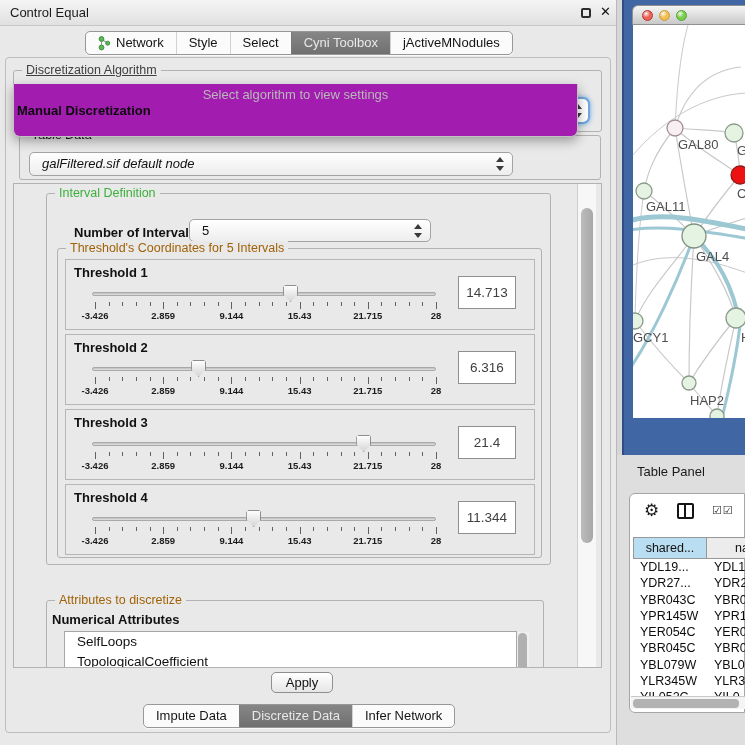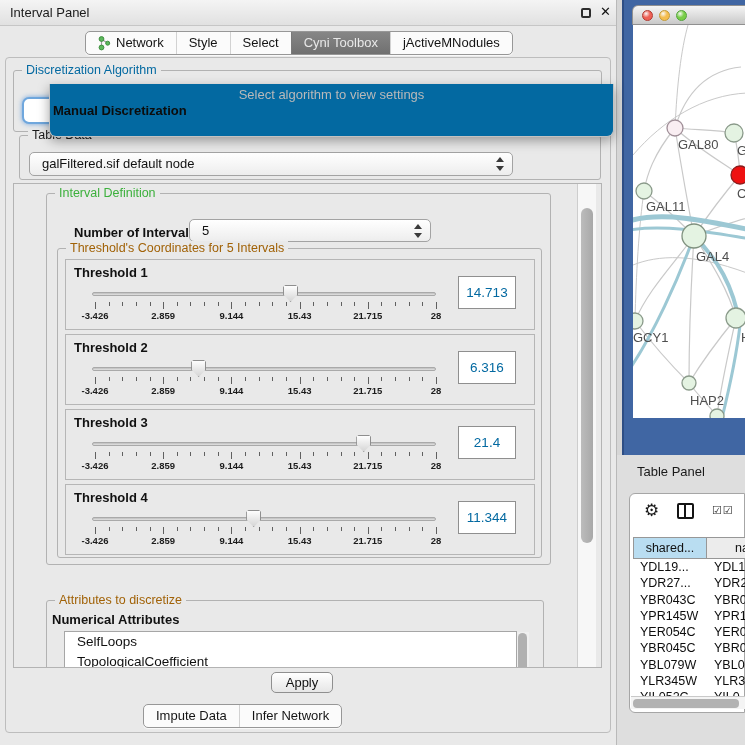--- a/index.html
+++ b/index.html
@@ -20,49 +20,49 @@
   #top-tabs{left:85px;top:31px;height:24px;}
   #bottom-tabs{left:143px;top:704px;height:24px;}
 
   #outer-border{position:absolute;left:5px;top:57px;width:606px;height:676px;border:1px solid #bdbdbd;border-radius:4px;}
 
   .grp{position:absolute;border:1px solid #b2b2b2;border-radius:3px;}
   .grp>.gt{position:absolute;top:-8px;left:8px;background:#e9e9e9;padding:0 4px;font-size:12.5px;line-height:15px;white-space:nowrap;}
   .gt-green{color:#3cb03c;}
   .gt-blue{color:#a16207;}
   .gt-dark{color:#1a1a1a;}
-  .gt-faded{color:#0369a1;}
+  .gt-faded{color:#404040;text-decoration:underline;}
 
   
   .combo{position:absolute;background:linear-gradient(#ffffff,#ededed);border:1px solid #a3a3a3;border-radius:5px;font-size:13px;color:#111;}
   .combo .cv{position:absolute;left:12px;top:0;line-height:22px;white-space:nowrap;}
   .stepper{position:absolute;right:8px;top:50%;width:9px;height:14px;transform:translateY(-50%);}
   .stepper:before{content:"";position:absolute;left:1px;top:0;border-left:4px solid transparent;border-right:4px solid transparent;border-bottom:5px solid #3a3a3a;}
   .stepper:after{content:"";position:absolute;left:1px;bottom:0;border-left:4px solid transparent;border-right:4px solid transparent;border-top:5px solid #3a3a3a;}
 
   #algo-combo-focus{position:absolute;left:22px;top:97px;width:568px;height:27px;background:#fff;border:2px solid #6fa7dd;border-radius:7px;box-shadow:0 0 5px rgba(90,150,220,.85);z-index:1;}
 
-  #algo-popup{position:absolute;left:13px;top:84px;width:565px;height:53px;background:#0369a1;border:1px solid #c2c2c2;border-top:none;border-radius:0 0 7px 7px;box-shadow:0 4px 12px rgba(0,0,0,.35);z-index:10;margin-left:36px;}
+  #algo-popup{position:absolute;left:13px;top:84px;width:565px;height:53px;background:#a21caf;border:1px solid #c2c2c2;border-top:none;border-radius:0 0 7px 7px;box-shadow:0 4px 12px rgba(0,0,0,.35);z-index:10;}
   #algo-popup .prompt{margin-top:3px;text-align:center;font-size:13px;color:#b9b9b9;height:16px;}
   #algo-popup .item{font-size:13px;color:#0c0c0c;padding-left:3px;height:16px;line-height:16px;white-space:nowrap;}
   #algo-popup .item.b{font-weight:bold;}
 
   
   #scrollpanel{position:absolute;left:13px;top:183px;width:589px;height:485px;border:1px solid #b3b3b3;background:#e9e9e9;overflow:hidden;}
   #v-scroll{position:absolute;left:563px;top:0;width:19px;height:483px;background:#f7f7f7;border-left:1px solid #cdcdcd;}
   #v-thumb{position:absolute;left:3px;top:24px;width:12px;height:335px;border-radius:6px;background:linear-gradient(90deg,#bcbcbc,#a8a8a8);}
 
   .bold-label{position:absolute;font-size:13px;font-weight:bold;color:#111;white-space:nowrap;}
 
   .trow{position:absolute;left:7px;width:470px;height:71px;border:1px solid #b6b6b6;background:#e9e9e9;}
   .track{position:absolute;left:26px;top:32px;width:344px;height:4px;background:linear-gradient(#bdbdbd,#e3e3e3);border:1px solid #a9a9a9;border-radius:3px;}
   .thumb{position:absolute;top:25px;width:15px;height:17px;background:linear-gradient(#fefefe,#d6d6d6);border:1px solid #8e8e8e;clip-path:polygon(15% 0,85% 0,100% 12%,100% 55%,50% 100%,0 55%,0 12%);}
   .tk{position:absolute;width:1px;background:#606060;}
   .tklbl{position:absolute;top:50px;font-size:9.5px;font-weight:600;color:#1c1c1c;transform:translateX(-50%);white-space:nowrap;}
-  .vbox{position:absolute;left:392px;top:16px;width:58px;height:33px;background:#fff;border:1px solid #8f8f8f;display:flex;align-items:center;justify-content:center;font-size:13.5px;color:#0369a1;}
+  .vbox{position:absolute;left:392px;top:16px;width:58px;height:33px;background:#fff;border:1px solid #8f8f8f;display:flex;align-items:center;justify-content:center;font-size:13.5px;color:#404040;}
 
   #attr-list{position:absolute;left:17px;top:30px;width:453px;height:90px;background:#fff;border:1px solid #a6a6a6;}
   #attr-list .li{font-size:13.5px;color:#111;line-height:19.5px;padding-left:12px;white-space:nowrap;}
   #attr-scroll{position:absolute;right:-13px;top:0;width:12px;height:62px;background:#efefef;}
   #attr-thumb{position:absolute;left:1px;top:1px;width:9px;height:42px;background:#b0b0b0;border-radius:5px;}
 
   #apply-btn{position:absolute;left:271px;top:672px;width:62px;height:21px;background:linear-gradient(#ffffff,#e6e6e6);border:1px solid #8f8f8f;border-radius:5px;font-size:13px;color:#111;display:flex;align-items:center;justify-content:center;}
 
   
   #netwin{position:absolute;left:622px;top:0;width:123px;height:457px;background:#4066a3;border-left:2px solid #2e4e85;}
@@ -90,21 +90,21 @@
   #tp-hthumb{position:absolute;left:2px;top:2px;width:106px;height:9px;background:#b2b2b2;border-radius:4px;}
 </style>
 </head>
 <body>
 
 <div id="stage">
 
   <div id="cpanel">
 
     <div id="cp-titlebar">
-      <span id="cp-title">Interval Panel</span>
+      <span id="cp-title">Control Equal</span>
       <span class="float-box"></span>
       <span class="close-x">✕</span>
     </div>
 
     <div class="seg" id="top-tabs">
       <div class="s">
         <svg width="13" height="15" viewBox="0 0 13 15">
           <path d="M3.5 4.5 L3.5 10 M4.5 4 L9 6.5" stroke="#9a9a9a" stroke-width="1.2" fill="none"></path>
           <circle cx="3.5" cy="3" r="2.4" fill="#5cb85c" stroke="#3e8e3e"></circle>
           <circle cx="3.5" cy="11.5" r="2.4" fill="#5cb85c" stroke="#3e8e3e"></circle>
@@ -133,21 +133,21 @@
     </div>
     <div id="algo-combo-focus">
       <span class="stepper" style="right:6px;"></span>
     </div>
 
     <div id="algo-popup">
       <div class="prompt">Select algorithm to view settings</div>
       <div class="item b">Manual Discretization</div>
     </div>
 
-    <div class="grp" style="left:19px;top:135px;width:582px;height:45px;">
+    <div class="grp" style="left:19px;top:135px;width:582px;height:45px;font-style:italic;">
       <span class="gt gt-dark">Table Data</span>
       <div class="combo" style="left:9px;top:16px;width:484px;height:24px;">
         <span class="cv">galFiltered.sif default node</span>
         <span class="stepper"></span>
       </div>
     </div>
 
     <div id="scrollpanel">
 
       <div class="grp" style="left:32px;top:9px;width:505px;height:372px;">
@@ -340,20 +340,23 @@
       <div id="v-scroll">
           <div id="v-thumb"></div>
         </div>
     </div>
 
     <div id="apply-btn">Apply</div>
 
     <div class="seg" id="bottom-tabs">
       <div class="s">
           <span>Impute Data</span>
+        </div>
+      <div class="s sel">
+          <span>Discretize Data</span>
         </div>
       <div class="s">
           <span>Infer Network</span>
         </div>
     </div>
   </div>
 
   <div id="netwin">
     <div id="net-titlebar">
       <span class="light" id="light-r" style="left: 9px; background: radial-gradient(circle at 35% 30%, rgba(255, 255, 255, 0.8) 0%, rgb(238, 97, 86) 45%, rgb(238, 97, 86) 100%); border: 1px solid rgb(176, 56, 48);"></span>

